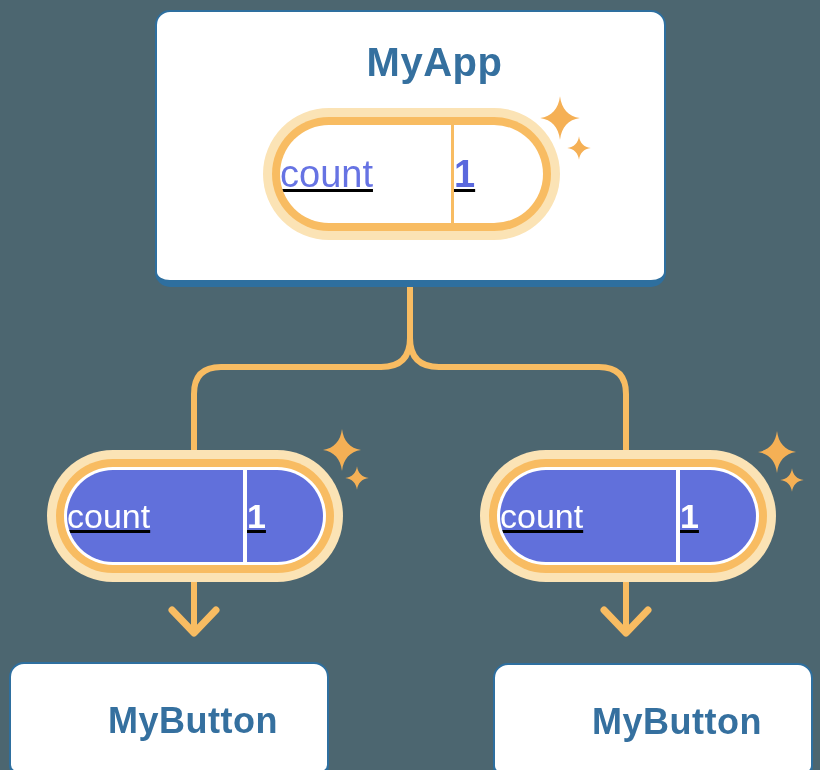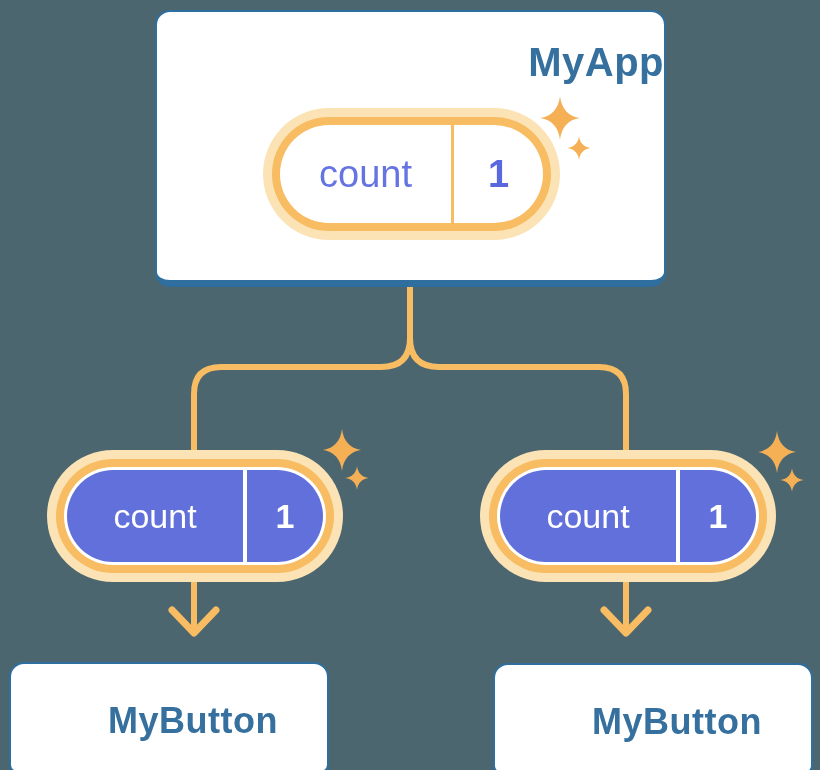--- a/index.html
+++ b/index.html
@@ -26,21 +26,21 @@
 
   .card{
     position:absolute;
     background:var(--card-fill);
     border:2px solid var(--card-border);
     border-bottom-width:7px;
     border-radius:15px;
     z-index:1;
   }
   .card-title{
-    text-align:right;
+    text-align:center;
     color:var(--heading-text);
     font-weight:600;
     letter-spacing:0.5px;
     padding-left:48px;
   }
   .card.root .card-title{padding-top:28px;font-size:40px;}
   .card.leaf{display:flex;align-items:center;justify-content:center;margin-top:16px;}
   .card.leaf .card-title{font-size:36px;padding-top:4px;}
 
   .pill{
@@ -61,21 +61,21 @@
     border-radius:999px;
     width:100%;height:100%;
     display:flex;align-items:stretch;overflow:hidden;
   }
   .pill-inner.dark{padding:3px;}
   .pill-core{
     background:var(--pill-fill-purple);
     border-radius:999px;
     flex:1;display:flex;align-items:stretch;overflow:hidden;
   }
-  .cell{display:flex;align-items:center;justify-content:center;}
+  .cell{display:flex;align-items:center;justify-content:flex-start;text-decoration:underline;}
   .cell.label{flex:1;}
   .pill.light .cell.value{width:89px;}
   .pill.dark  .cell.value{width:76px;}
   .pill.light .cell.label span{color:var(--pill-text-purple);font-size:38px;}
   .pill.light .cell.value span{color:var(--pill-value-purple);font-size:38px;font-weight:700;}
   .pill.dark  .cell.label span{color:#fff;font-size:34px;}
   .pill.dark  .cell.value span{color:#fff;font-size:34px;font-weight:700;}
   .divider.light{width:3px;background:var(--pill-ring-orange);}
   .divider.dark{width:4px;background:#fff;}
 

